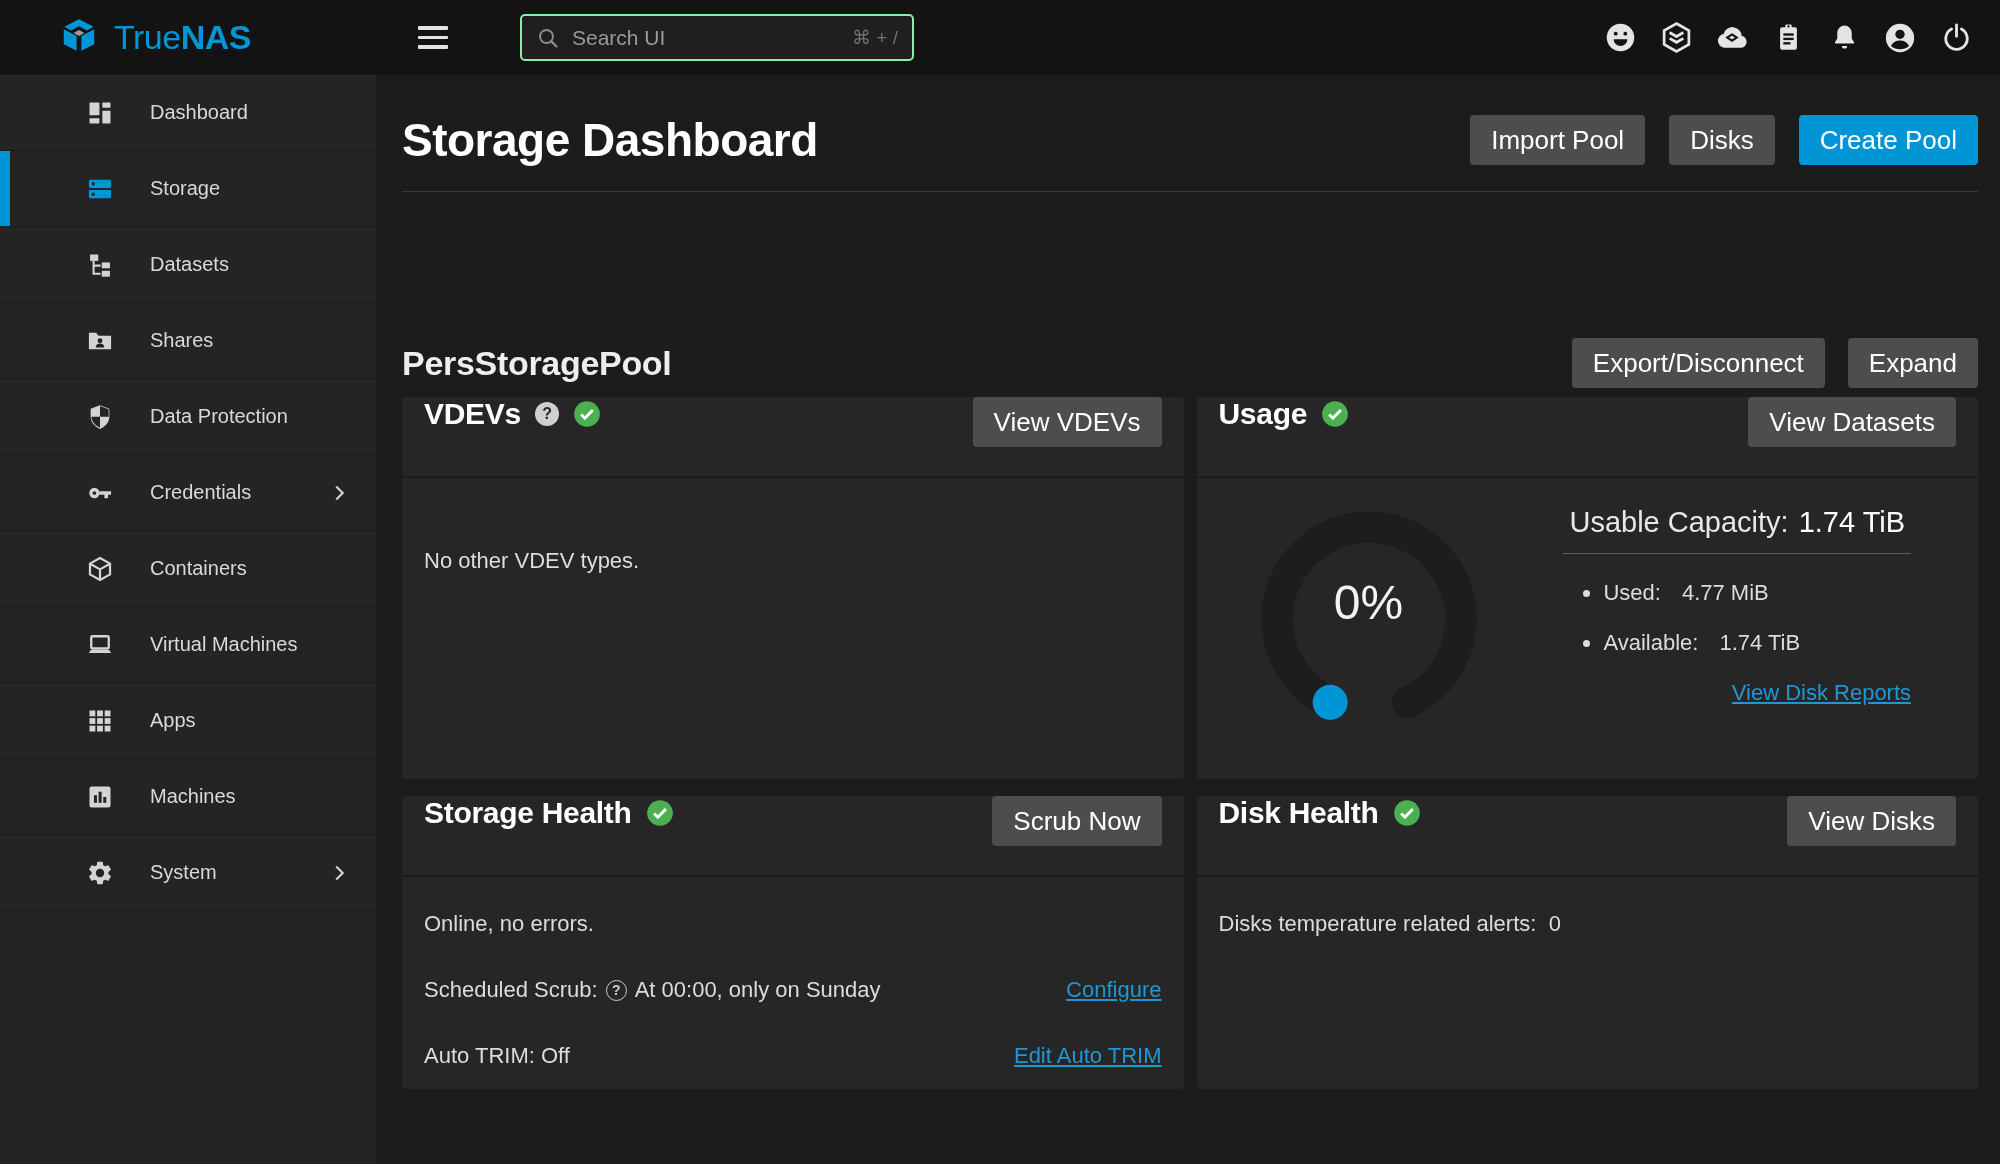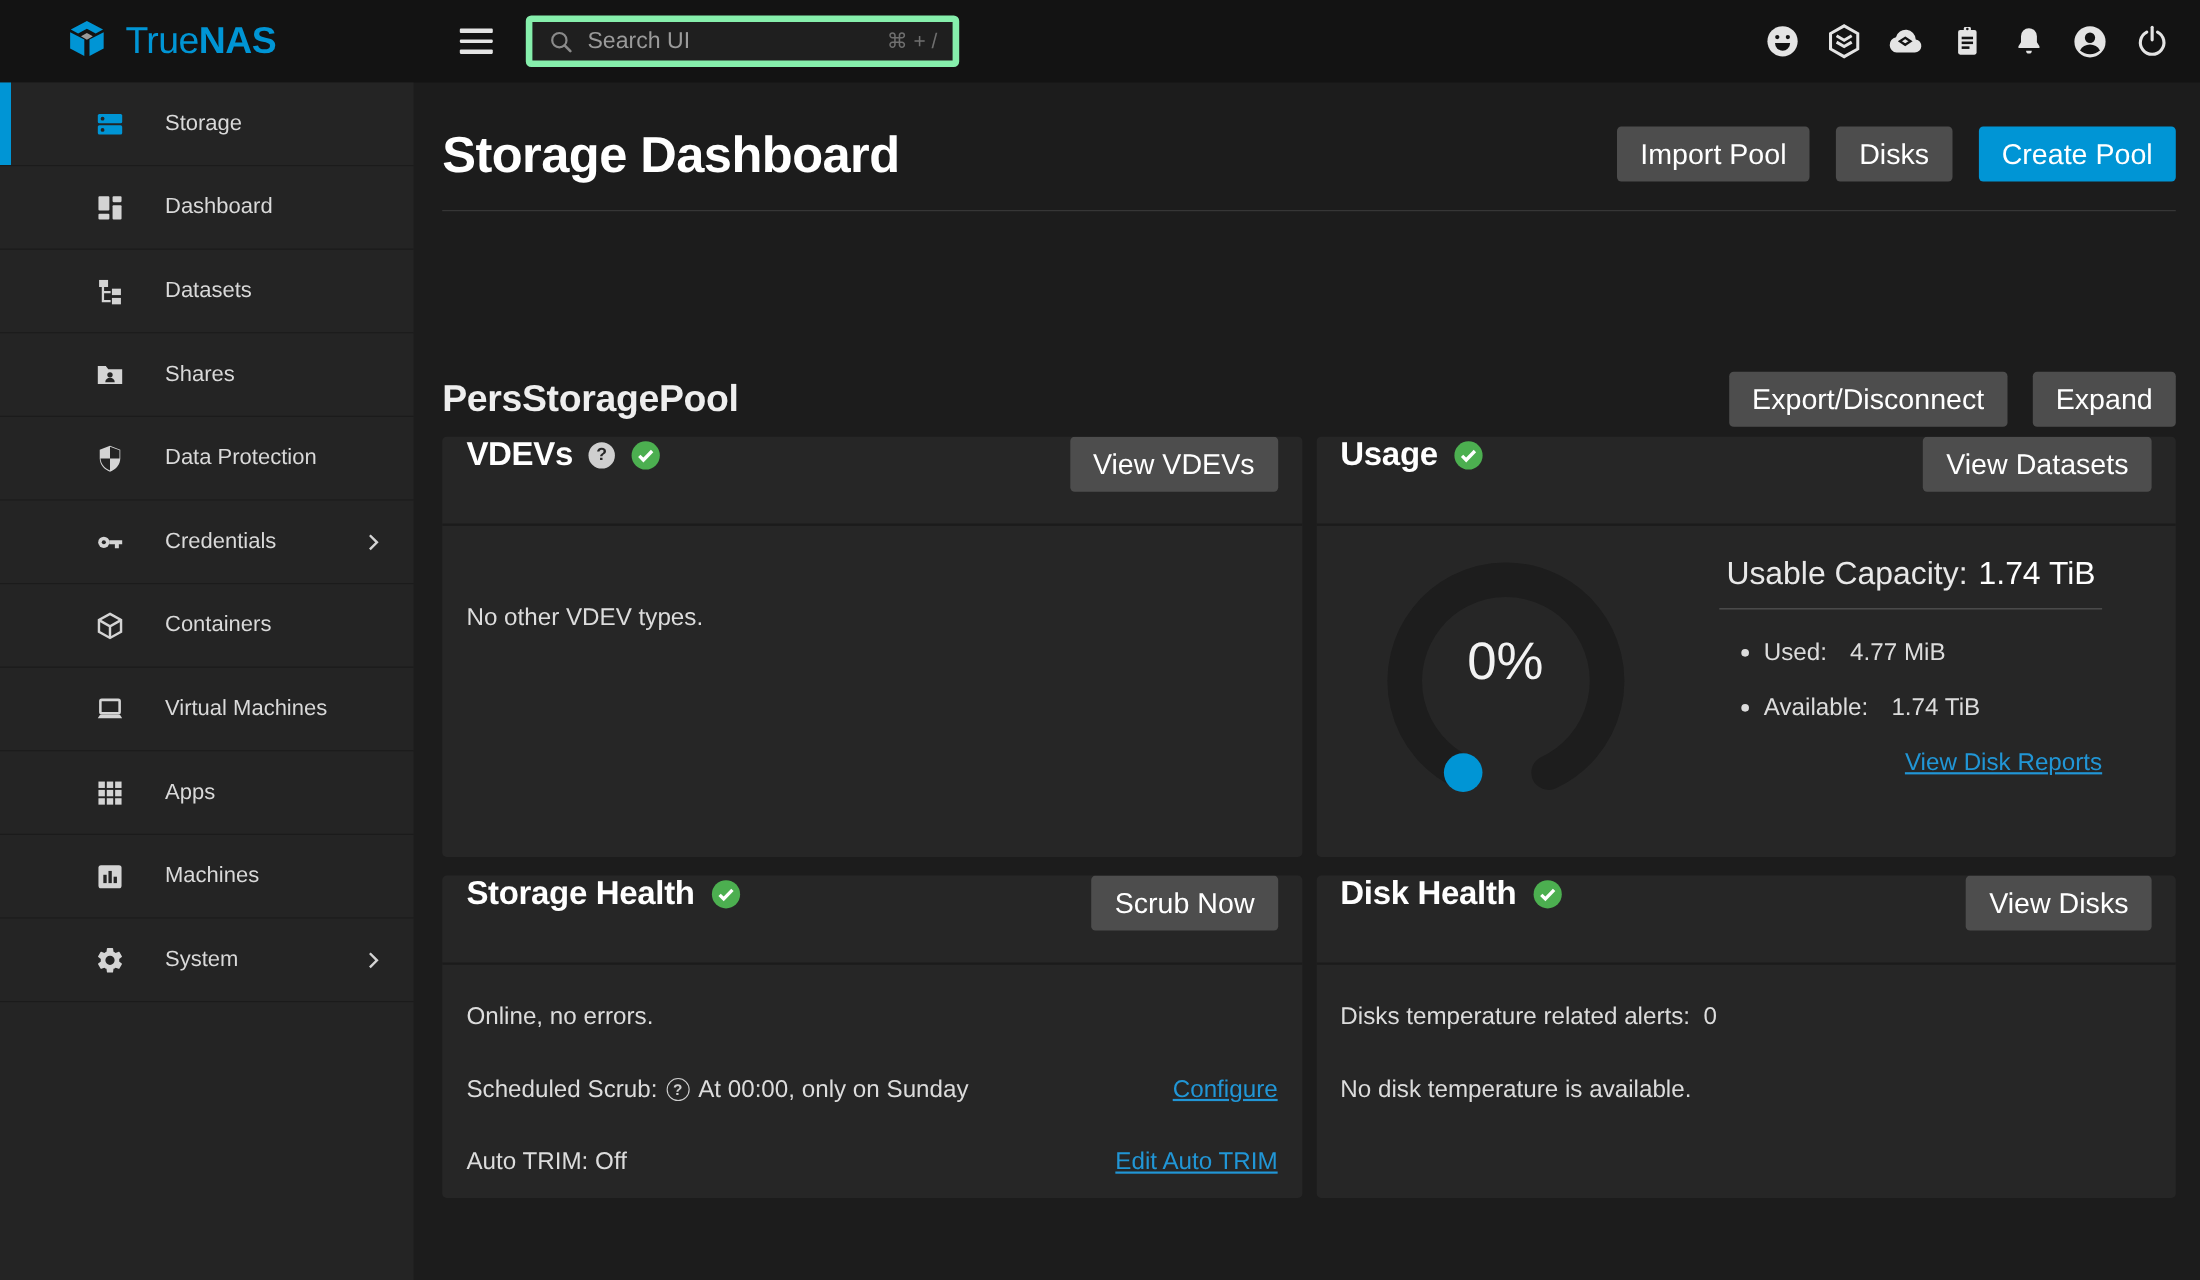--- a/index.html
+++ b/index.html
@@ -13,21 +13,21 @@
 
   
   .topbar{height:75px; background:var(--topbar); display:flex; align-items:center;}
   .logo-area{width:376px; flex:0 0 376px; display:flex; padding-left:56px;}
   .logo-mark{width:46px; height:34px;}
   .wordmark{font-size:34px; color:var(--accent); margin-left:12px; letter-spacing:-0.5px;}
   .wordmark .w1{font-weight:400;}
   .wordmark .w2{font-weight:700;}
   .hamburger{background:none; border:none; cursor:pointer; margin-left:36px; display:flex; flex-direction:column; gap:6px; padding:6px;}
   .hamburger span{display:block; width:30px; height:3.5px; background:#e4e4e4; border-radius:1px;}
-  .searchbox{margin-left:24px; width:394px; height:47px; background:#1f1f1f; border:6px solid #86efac; border-radius:5px; display:flex; align-items:center; padding:11px 14px;}
+  .searchbox{margin-left:66px; width:394px; height:47px; background:#1f1f1f; border:2px solid #86efac; border-radius:5px; display:flex; align-items:center; padding:11px 14px;}
   .searchbox svg{flex:0 0 auto; margin-right:12px;}
   .searchbox input{flex:1; background:transparent; border:none; outline:none; color:#cfcfcf; font-size:21px; font-family:inherit;}
   .searchbox input::placeholder{color:#9a9a9a;}
   .search-hint{color:#6f6f6f; font-size:19px; white-space:nowrap;}
   .topbar-spacer{flex:1;}
   .top-icons{display:flex; align-items:center; gap:12px; margin-right:22px;}
   .icon-btn{width:44px; height:44px; display:flex; align-items:center; justify-content:center; background:none; border:none; cursor:pointer;}
 
   
   .layout{display:flex; height:1089px;}
@@ -161,37 +161,37 @@
           <path d="M8.2 5.5a8.3 8.3 0 1 0 7.6 0" fill="none" stroke="#e4e4e4" stroke-width="2.2" stroke-linecap="round"></path>
           <line x1="12" y1="2.2" x2="12" y2="11" stroke="#e4e4e4" stroke-width="2.2" stroke-linecap="round"></line>
         </svg>
     </button>
   </div>
 </header>
 
 <div class="layout">
 
   <nav class="sidebar">
-    <div class="side-item active">
-      <svg class="side-ic" viewBox="0 0 24 24">
-          <rect x="2.5" y="4" width="19" height="7.2" rx="1.2" fill="var(--accent)"></rect>
-          <rect x="2.5" y="12.8" width="19" height="7.2" rx="1.2" fill="var(--accent)"></rect>
-          <circle cx="6.2" cy="7.6" r="1.5" fill="#242424"></circle>
-          <circle cx="6.2" cy="16.4" r="1.5" fill="#242424"></circle>
-        </svg>
-      <span class="side-label">Storage</span>
-    </div>
     <div class="side-item">
       <svg class="side-ic" viewBox="0 0 24 24" fill="#d4d4d4">
           <rect x="3" y="3" width="8.5" height="11" rx="0.8"></rect>
           <rect x="3" y="16.5" width="8.5" height="4.5" rx="0.8"></rect>
           <rect x="14" y="3" width="7" height="4.5" rx="0.8"></rect>
           <rect x="14" y="10" width="7" height="11" rx="0.8"></rect>
         </svg>
       <span class="side-label">Dashboard</span>
+    </div>
+    <div class="side-item active">
+      <svg class="side-ic" viewBox="0 0 24 24">
+          <rect x="2.5" y="4" width="19" height="7.2" rx="1.2" fill="var(--accent)"></rect>
+          <rect x="2.5" y="12.8" width="19" height="7.2" rx="1.2" fill="var(--accent)"></rect>
+          <circle cx="6.2" cy="7.6" r="1.5" fill="#242424"></circle>
+          <circle cx="6.2" cy="16.4" r="1.5" fill="#242424"></circle>
+        </svg>
+      <span class="side-label">Storage</span>
     </div>
     <div class="side-item">
       <svg class="side-ic" viewBox="0 0 24 24">
           <rect x="3.5" y="3" width="7" height="5.5" fill="#d4d4d4"></rect>
           <path d="M6.5 8.5v11h6M6.5 12.5h6" fill="none" stroke="#d4d4d4" stroke-width="1.8"></path>
           <rect x="13.5" y="9.8" width="7" height="5" fill="#d4d4d4"></rect>
           <rect x="13.5" y="17" width="7" height="5" fill="#d4d4d4"></rect>
         </svg>
       <span class="side-label">Datasets</span>
     </div>
@@ -384,20 +384,17 @@
                 <path d="M7 12.4l3.2 3.2 6.8-7" fill="none" stroke="#fff" stroke-width="2.6"></path>
               </svg>
           </div>
           <button class="btn">View Disks</button>
         </div>
         <div class="card-sep"></div>
         <div class="h-body">
           <div class="h-row">
             <span><span>Disks temperature related alerts:</span>&nbsp;&nbsp;<span>0</span></span>
           </div>
-          <div class="h-row">
-            <span>No disk temperature is available.</span>
-          </div>
         </div>
       </section>
     </div>
   </main>
 </div>
 
 </body></html>

